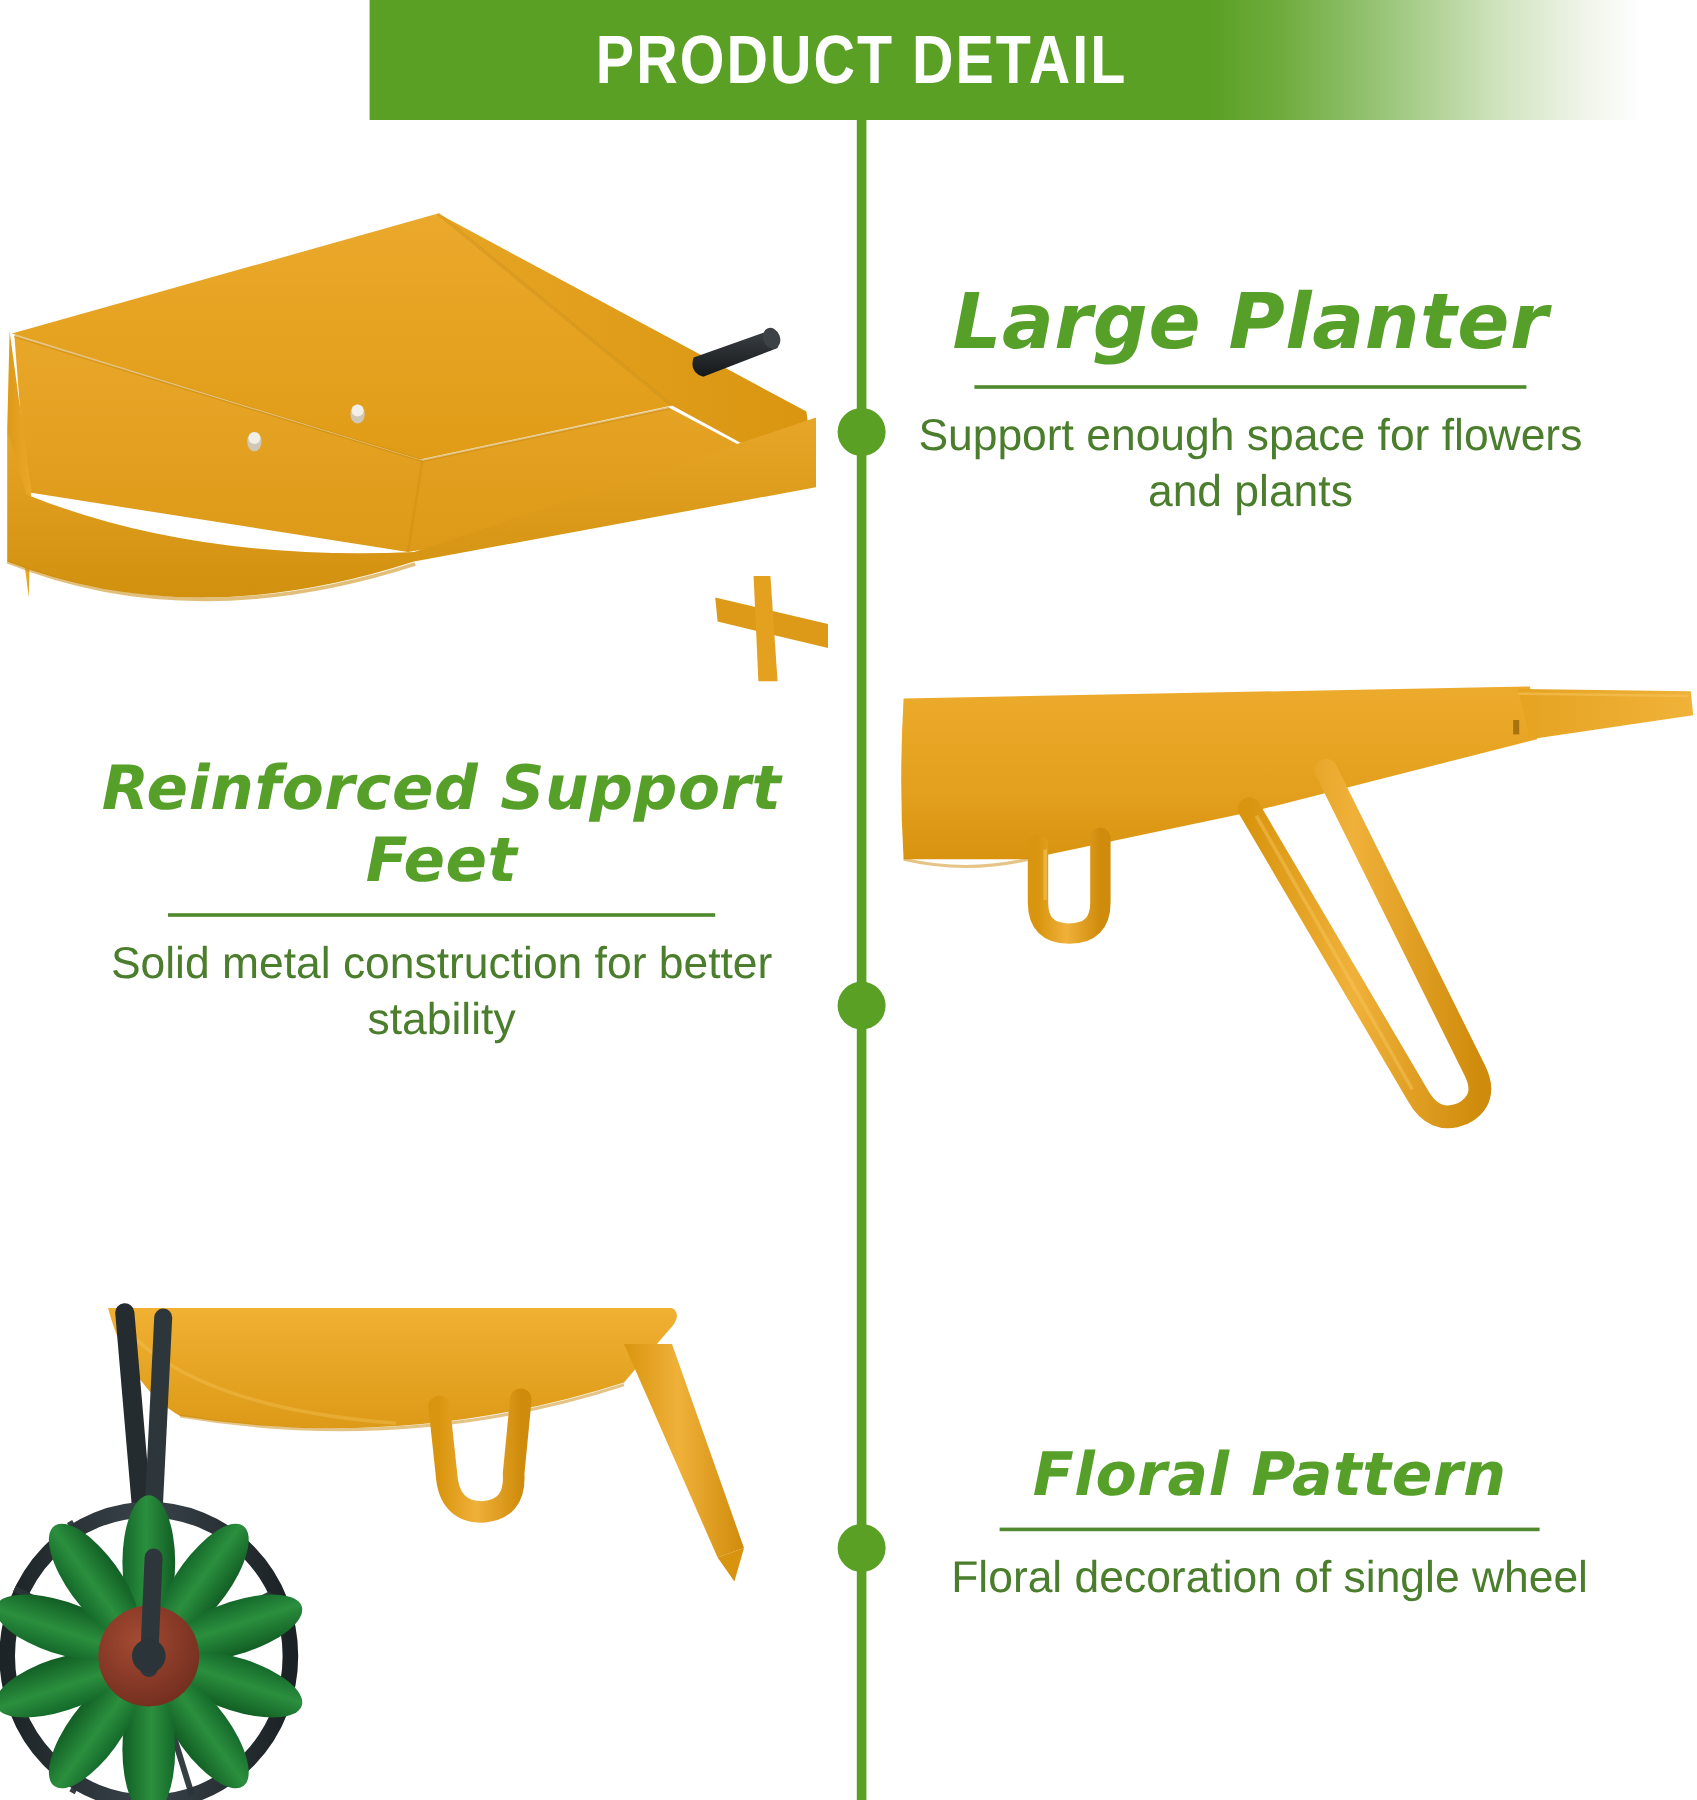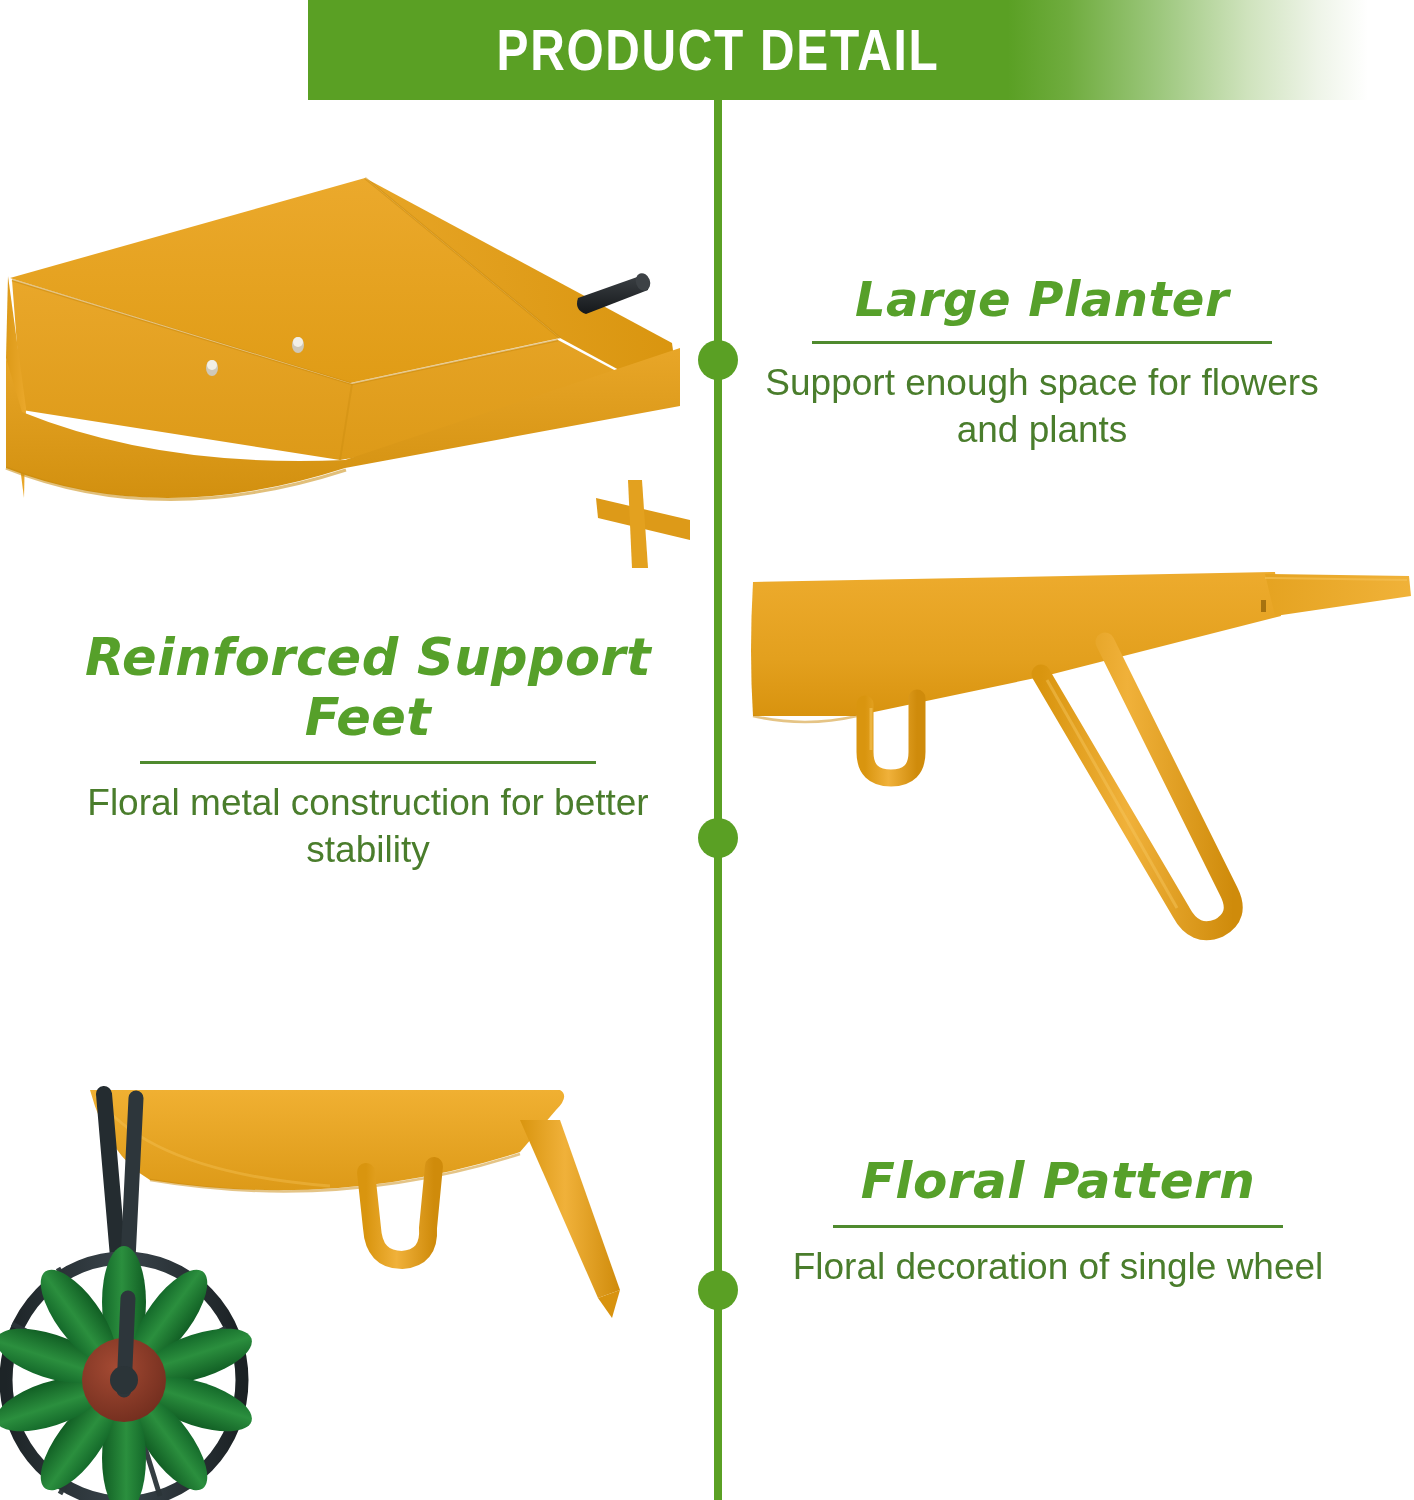--- a/index.html
+++ b/index.html
@@ -23,28 +23,28 @@
 
   
   .feature{position:absolute;text-align:center;}
   .feature h2{margin:0;color:#56a02a;font-weight:bold;font-style:italic;
       font-family:"DejaVu Sans",sans-serif;line-height:1.17;letter-spacing:.5px;}
   .rule{height:3px;background:#4f8a2e;margin:14px auto 16px auto;}
   .feature p{margin:0;color:#4a7d2c;font-size:37px;line-height:1.27;
       font-family:"Liberation Sans",sans-serif;}
 
   #feature-large-planter{left:762px;top:232px;width:560px;}
-  #feature-large-planter h2{font-size:48px;margin-top:39px;}
+  #feature-large-planter h2{font-size:64px;}
   #feature-large-planter .rule{width:460px;}
 
   #feature-support-feet{left:78px;top:628px;width:580px;}
   #feature-support-feet h2{font-size:51px;}
   #feature-support-feet .rule{width:456px;}
 
-  #feature-floral-pattern{left:788px;top:1152px;width:540px;}
+  #feature-floral-pattern{left:788px;top:1200px;width:540px;}
   #feature-floral-pattern h2{font-size:50px;}
   #feature-floral-pattern .rule{width:450px;}
 
   
   .photo{position:absolute;}
   #photo-planter{left:0;top:168px;width:690px;height:400px;}
   #photo-support-feet{left:745px;top:556px;width:669px;height:420px;}
   #photo-wheel{left:0;top:1060px;width:660px;height:440px;}
   .photo svg{display:block;width:100%;height:100%;}
 </style>
@@ -260,20 +260,20 @@
 
 <div class="feature" id="feature-large-planter">
   <h2>Large Planter</h2>
   <div class="rule"></div>
   <p>Support enough space for flowers and plants</p>
 </div>
 
 <div class="feature" id="feature-support-feet">
   <h2>Reinforced Support Feet</h2>
   <div class="rule"></div>
-  <p>Floral metal construction for better stability</p>
+  <p>Solid metal construction for better stability</p>
 </div>
 
 <div class="feature" id="feature-floral-pattern">
   <h2>Floral Pattern</h2>
   <div class="rule"></div>
   <p>Floral decoration of single wheel</p>
 </div>
 
 </body></html>

